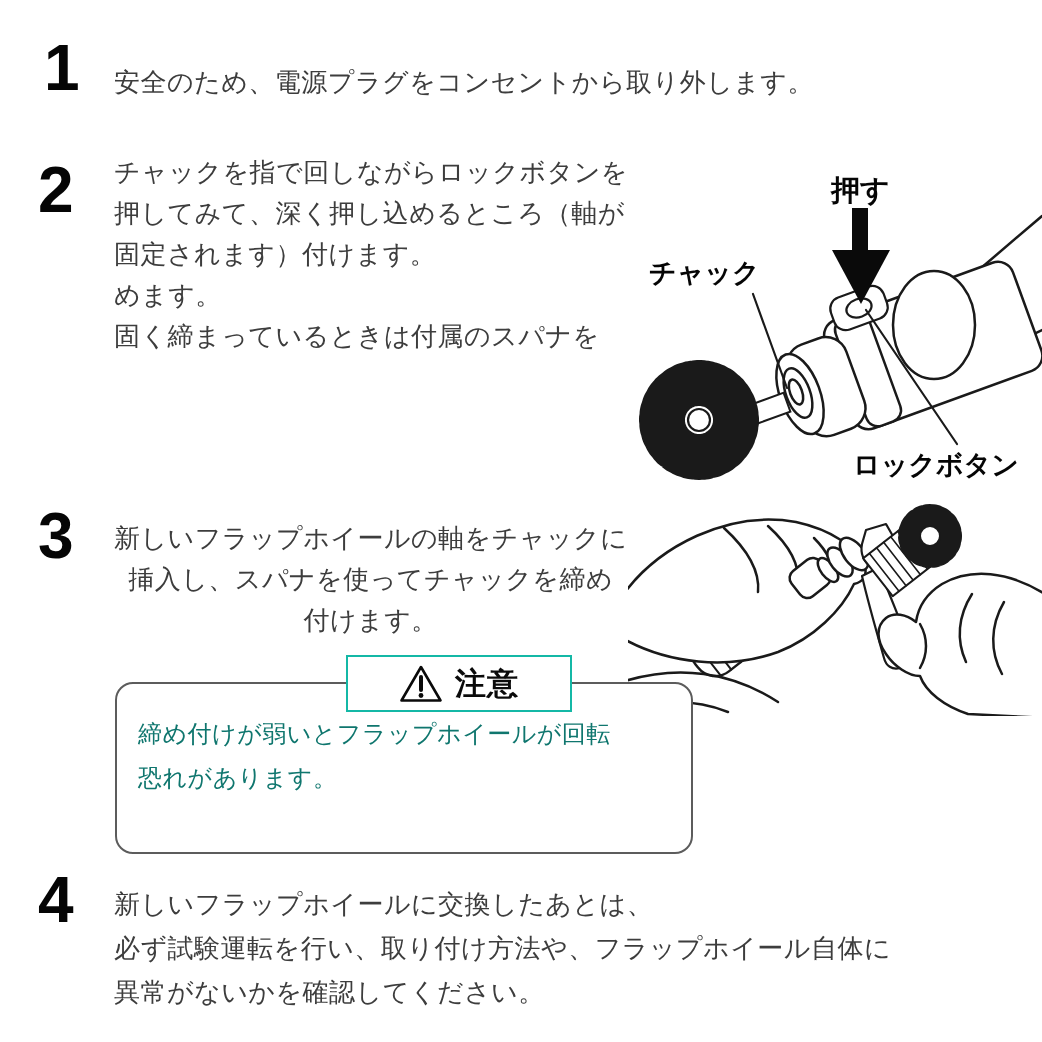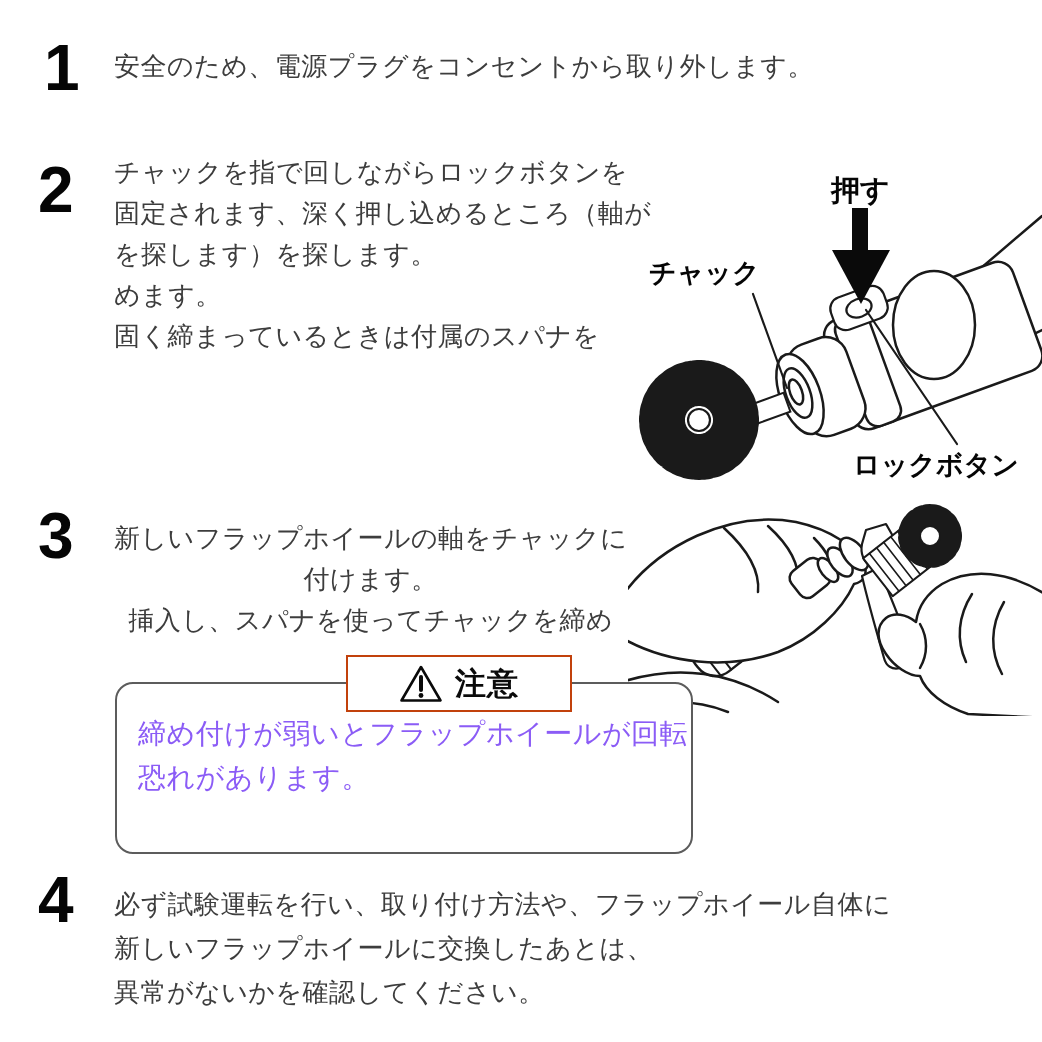--- a/index.html
+++ b/index.html
@@ -11,56 +11,56 @@
     position:absolute;font-size:64px;font-weight:700;color:#050505;
     line-height:1;letter-spacing:-2px;
   }
   #num-1{left:44px;top:36px;}
   #num-2{left:38px;top:158px;}
   #num-3{left:38px;top:504px;}
   #num-4{left:38px;top:868px;}
   .step-text{
     position:absolute;font-size:26px;color:#3d3d3d;letter-spacing:0.5px;
   }
-  #text-1{left:114px;top:48px;line-height:36px;}
+  #text-1{left:114px;top:64px;line-height:36px;}
   #text-2{left:114px;top:152px;line-height:41px;}
   #text-3{left:114px;top:518px;line-height:41px;text-align:center;}
   #text-4{left:114px;top:882px;line-height:44px;}
   .fig{position:absolute;}
   #fig-tool{left:635px;top:158px;}
   #fig-hands{left:628px;top:486px;}
   #caution-box{
     position:absolute;left:115px;top:682px;width:574px;height:168px;
     border:2px solid #5c5c5c;border-radius:18px;background:#ffffff;z-index:1;
   }
   #caution-label{
     position:absolute;left:346px;top:655px;width:222px;height:53px;
-    border:2px solid #c2410c;background:#ffffff;z-index:3;
+    border:2px solid #14b8a6;background:#ffffff;z-index:3;
     display:flex;align-items:center;justify-content:center;gap:12px;text-align:center;
   }
   #caution-title{font-size:31px;font-weight:700;color:#0a0a0a;letter-spacing:1px;}
   #caution-text{
-    position:absolute;left:138px;top:712px;font-size:28px;color:#8b5cf6;
+    position:absolute;left:138px;top:712px;font-size:24px;color:#0f766e;
     line-height:44px;letter-spacing:0.5px;z-index:2;
   }
   svg text{font-family:"Liberation Sans","DejaVu Sans",sans-serif;font-weight:700;fill:#050505;}
 </style>
 </head>
 <body>
 
 <div class="step-num" id="num-1">1</div>
 <div class="step-text" id="text-1">
   <div>安全のため、電源プラグをコンセントから取り外します。</div>
 </div>
 
 <div class="step-num" id="num-2">2</div>
 <div class="step-text" id="text-2">
   <div>チャックを指で回しながらロックボタンを</div>
-  <div>固定されます、深く押し込めるところ（軸が</div>
-  <div>を探します）を探します。</div>
+  <div>押してみて、深く押し込めるところ（軸が</div>
+  <div>固定されます）付けます。</div>
   <div>めます。</div>
   <div>固く締まっているときは付属のスパナを</div>
 </div>
 
 <svg class="fig" id="fig-tool" width="407" height="330" viewBox="0 0 407 330" stroke="#1a1a1a" stroke-width="2.5" fill="none" stroke-linecap="round">
 
   <path d="M 332 122 L 407 58"></path>
   <path d="M 370 190 L 407 172"></path>
 
   <g transform="rotate(-20 285 195)">
@@ -108,22 +108,22 @@
   <path d="M 231 152 L 322 286" stroke-width="2.2"></path>
 
   <text x="196" y="42" font-size="29" stroke="none" fill="#050505">押す</text>
   <text x="14" y="124" font-size="27" stroke="none" fill="#050505">チャック</text>
   <text x="218" y="316" font-size="27" stroke="none" fill="#050505">ロックボタン</text>
 </svg>
 
 <div class="step-num" id="num-3">3</div>
 <div class="step-text" id="text-3">
   <div>新しいフラップホイールの軸をチャックに</div>
+  <div>挿入し、スパナを使ってチャックを締め</div>
   <div>付けます。</div>
-  <div>挿入し、スパナを使ってチャックを締め</div>
 </div>
 
 <svg class="fig" id="fig-hands" width="414" height="230" viewBox="0 0 414 230" stroke="#1a1a1a" stroke-width="2.5" fill="none" stroke-linecap="round" stroke-linejoin="round">
 
   <g transform="rotate(-38 120 140)">
     <rect x="55" y="116" width="130" height="48" rx="22" fill="#ffffff"></rect>
     <line x1="68" y1="118" x2="68" y2="162" stroke-width="2"></line>
     <line x1="80" y1="116" x2="80" y2="164" stroke-width="2"></line>
     <line x1="92" y1="116" x2="92" y2="164" stroke-width="2"></line>
     <line x1="104" y1="116" x2="104" y2="164" stroke-width="2"></line>
@@ -184,16 +184,16 @@
   <span id="caution-title">注意</span>
 </div>
 <div id="caution-box"></div>
 <div id="caution-text">
   <div>締め付けが弱いとフラップホイールが回転</div>
   <div>恐れがあります。</div>
 </div>
 
 <div class="step-num" id="num-4">4</div>
 <div class="step-text" id="text-4">
+  <div>新しいフラップホイールに交換したあとは、</div>
   <div>必ず試験運転を行い、取り付け方法や、フラップホイール自体に</div>
-  <div>新しいフラップホイールに交換したあとは、</div>
   <div>異常がないかを確認してください。</div>
 </div>
 
 </body></html>

